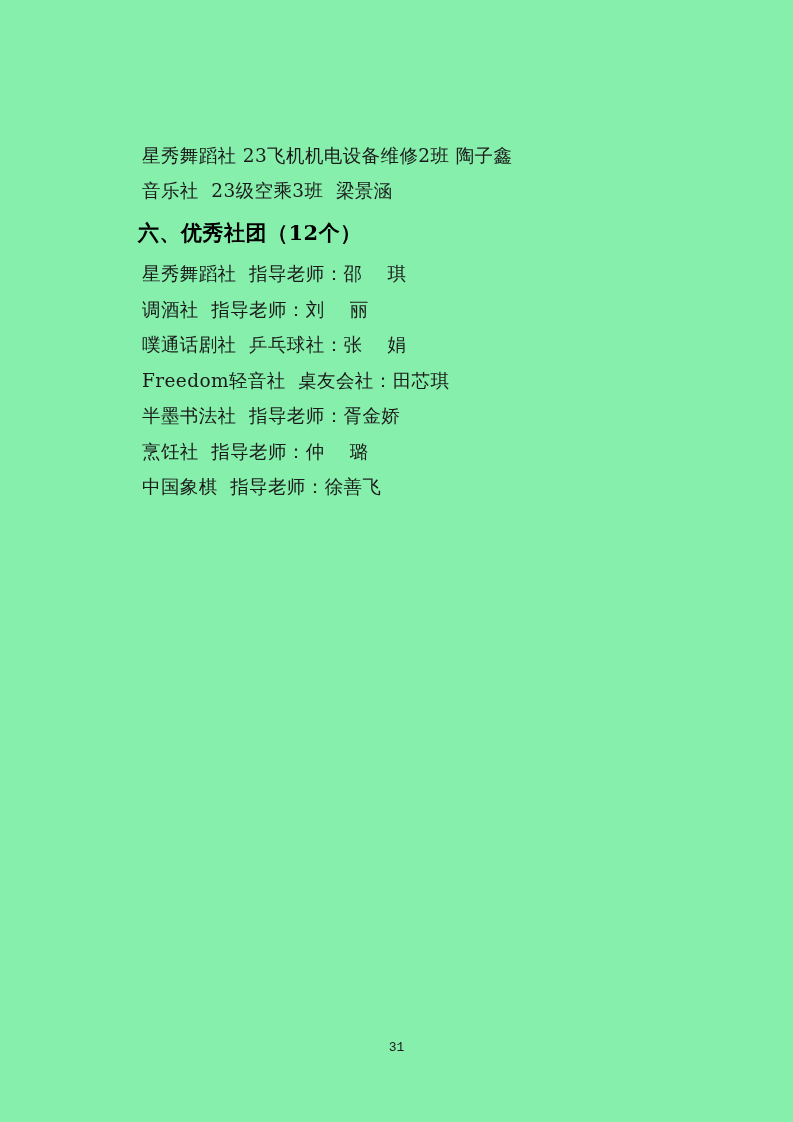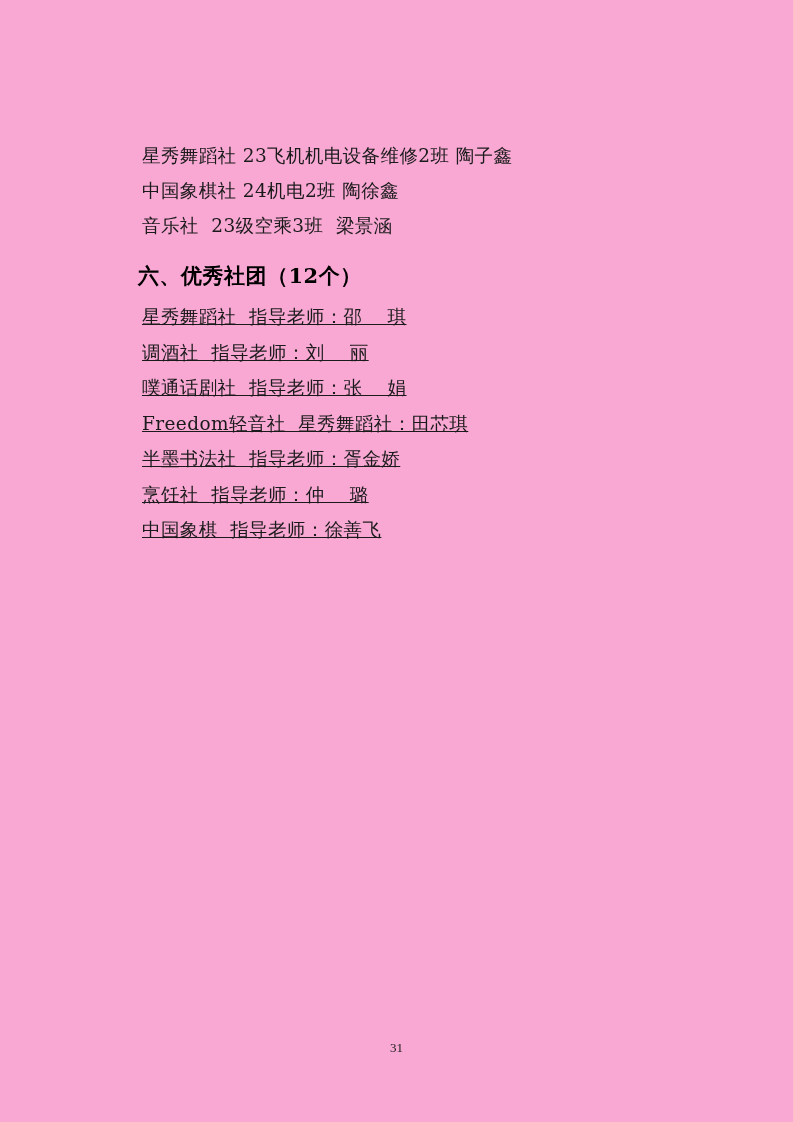--- a/index.html
+++ b/index.html
@@ -8,21 +8,21 @@
     background: #ffffff;
   }
   body {
     font-family: "DejaVu Serif", serif;
     color: #000000;
   }
   .page {
     position: relative;
     width: 793px;
     height: 1122px;
-    background: #f9a8d4;
+    background: #86efac;
     box-sizing: border-box;
     overflow: hidden;
   }
   .content {
     position: absolute;
     left: 142px;
     top: 138px;
     width: 520px;
   }
   .line {
@@ -31,60 +31,58 @@
     letter-spacing: 0.4px;
     white-space: pre;
     color: #1a1a1a;
   }
   .heading {
     font-size: 21px;
     font-weight: bold;
     line-height: 42px;
     letter-spacing: 0.5px;
     white-space: pre;
-    margin-top: 12px;
+    margin-top: 4px;
     margin-bottom: 2px;
     margin-left: -4px;
     color: #000000;
   }
   .club-line {
     font-size: 18.5px;
     line-height: 35.5px;
     letter-spacing: 0.4px;
     white-space: pre;
     color: #1a1a1a;
-    text-decoration: underline;
   }
   .page-number {
     position: absolute;
     left: 0;
     right: 0;
     top: 1040px;
     text-align: center;
     font-size: 13px;
-    font-family: Liberation Serif, serif;
+    font-family: Liberation Mono, monospace;
     color: #1a1a1a;
   }
 </style>
 </head>
 <body>
 
 <div class="page">
   <div class="content">
 
     <div class="line">星秀舞蹈社 23飞机机电设备维修2班 陶子鑫</div>
-    <div class="line">中国象棋社 24机电2班 陶徐鑫</div>
     <div class="line">音乐社  23级空乘3班  梁景涵</div>
 
     <div class="heading">六、优秀社团（12个）</div>
 
     <div class="club-line">星秀舞蹈社  指导老师：邵    琪</div>
     <div class="club-line">调酒社  指导老师：刘    丽</div>
-    <div class="club-line">噗通话剧社  指导老师：张    娟</div>
-    <div class="club-line">Freedom轻音社  星秀舞蹈社：田芯琪</div>
+    <div class="club-line">噗通话剧社  乒乓球社：张    娟</div>
+    <div class="club-line">Freedom轻音社  桌友会社：田芯琪</div>
     <div class="club-line">半墨书法社  指导老师：胥金娇</div>
     <div class="club-line">烹饪社  指导老师：仲    璐</div>
     <div class="club-line">中国象棋  指导老师：徐善飞</div>
 
   </div>
 
   <div class="page-number">31</div>
 </div>
 
 </body></html>

